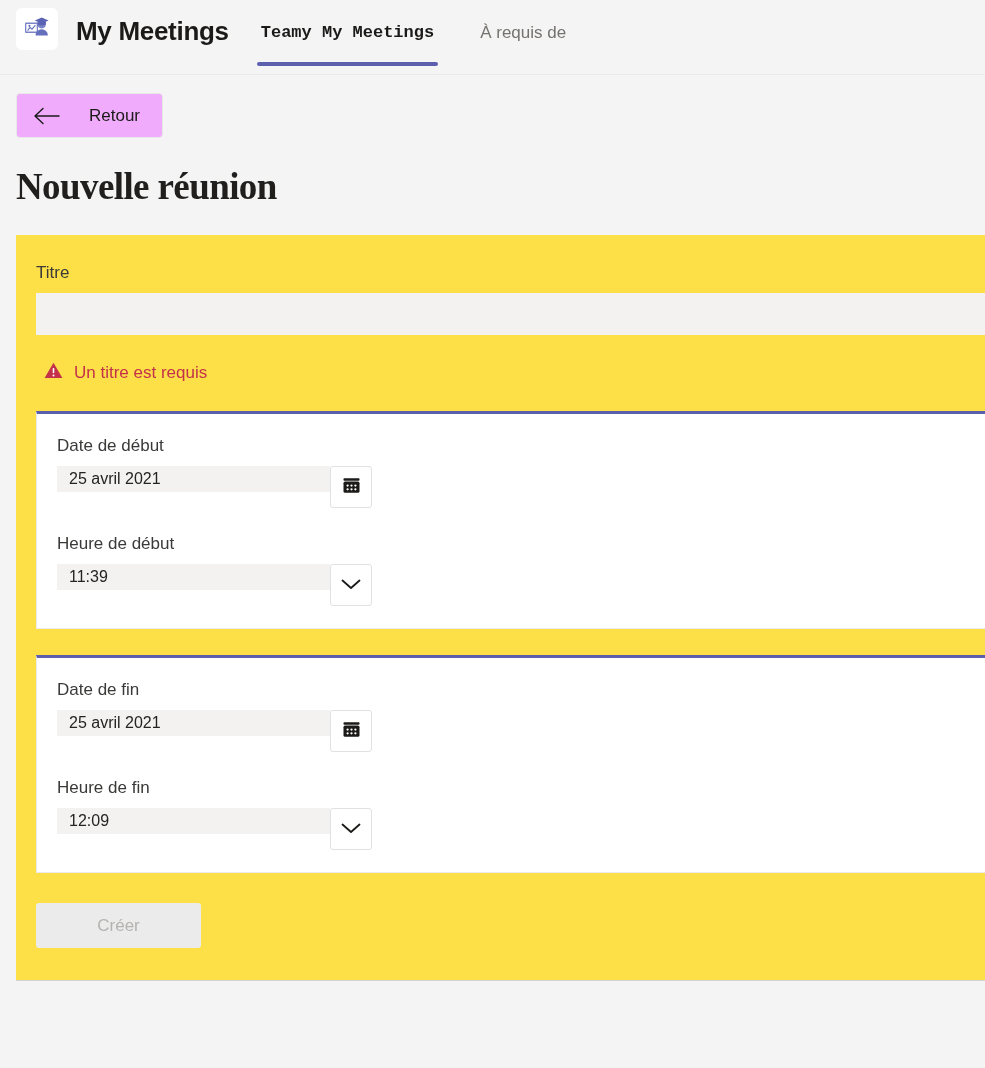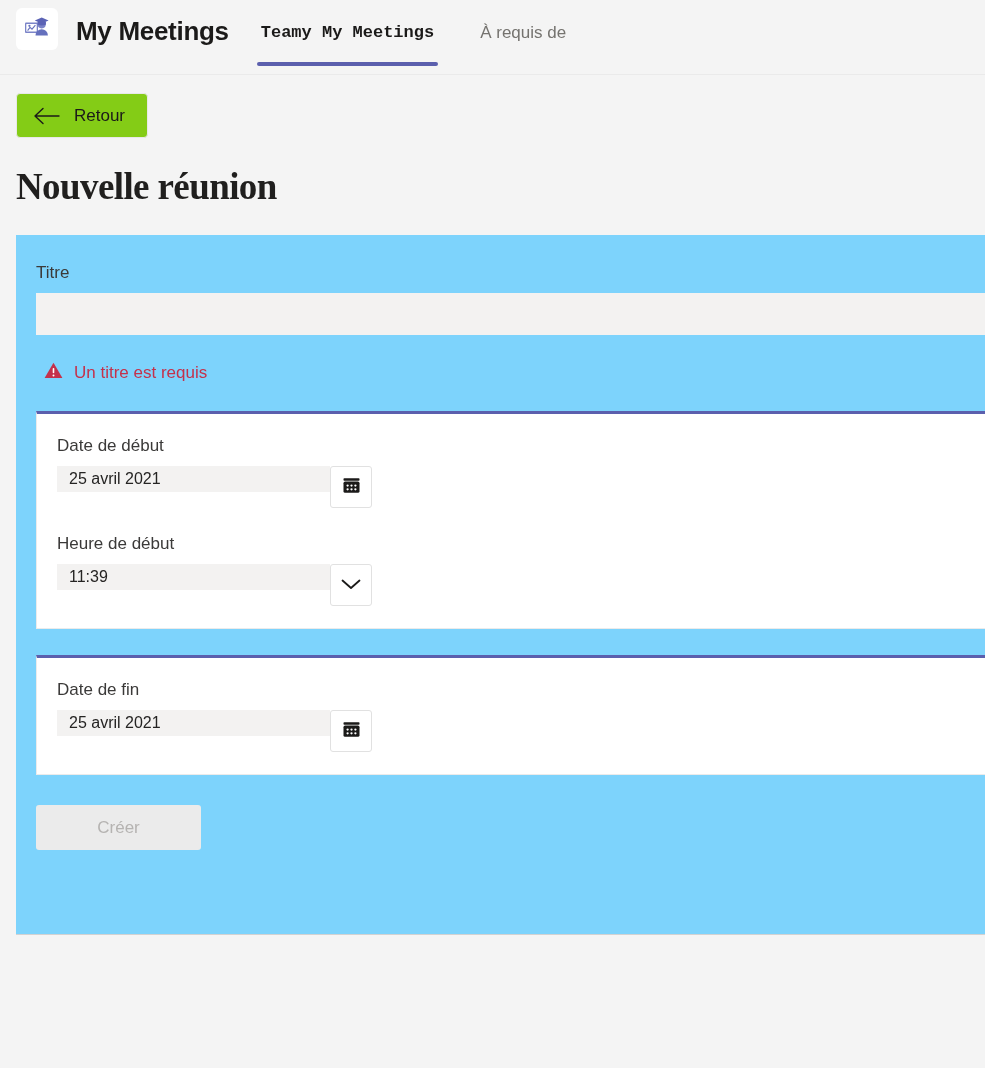--- a/index.html
+++ b/index.html
@@ -91,24 +91,24 @@
   }
 
   
   .back-row {
     padding: 18px 0 0 16px;
   }
 
   .back-button {
     display: inline-flex;
     align-items: center;
-    gap: 14px;
+    gap: 29px;
     height: 45px;
     padding: 0 22px 0 16px;
-    background: #84cc16;
+    background: #f0abfc;
     border: 1px solid #e8e8e8;
     border-radius: 4px;
     font-size: 17px;
     color: #1b1a19;
     cursor: pointer;
     font-family: "Liberation Sans", sans-serif;
   }
 
   .back-button .arrow-icon { display: block; line-height: 0; }
 
@@ -120,21 +120,21 @@
     letter-spacing: -0.6px;
     padding: 27px 16px 0 16px;
     line-height: 1.2;
     font-family: Liberation Serif, serif;
   }
 
   
   .form-card {
     margin-top: 26px;
     margin-left: 16px;
-    background: #7dd3fc;
+    background: #fde047;
     border-bottom: 1px solid #d2d2d2;
     padding: 28px 0 0 0;
     min-height: 700px;
   }
 
   .field-label {
     font-size: 17px;
     color: #3b3a39;
     margin-bottom: 10px;
   }
@@ -357,20 +357,33 @@
               <circle cx="13.4" cy="9.6" r="1.15" fill="#ffffff"></circle>
               <circle cx="5.6" cy="13.3" r="1.15" fill="#ffffff"></circle>
               <circle cx="9.5" cy="13.3" r="1.15" fill="#ffffff"></circle>
               <circle cx="13.4" cy="13.3" r="1.15" fill="#ffffff"></circle>
             </svg>
           </span>
         </button>
       </div>
     </div>
 
+    <div class="subfield second">
+      <div class="field-label">Heure de fin</div>
+      <div class="control-row">
+        <input class="control-input" type="text" value="12:09" style="">
+        <button class="control-button">
+          <span>
+            <svg width="22" height="14" viewBox="0 0 22 14">
+              <path d="M2.5 3.5 L11 11 L19.5 3.5" stroke="#1b1a19" stroke-width="1.8" fill="none" stroke-linecap="round" stroke-linejoin="round"></path>
+            </svg>
+          </span>
+        </button>
+      </div>
+    </div>
 
   </div>
 
   <div class="create-row">
     <button class="create-button" disabled="">Créer</button>
   </div>
 
 </div>
 
 </body></html>

